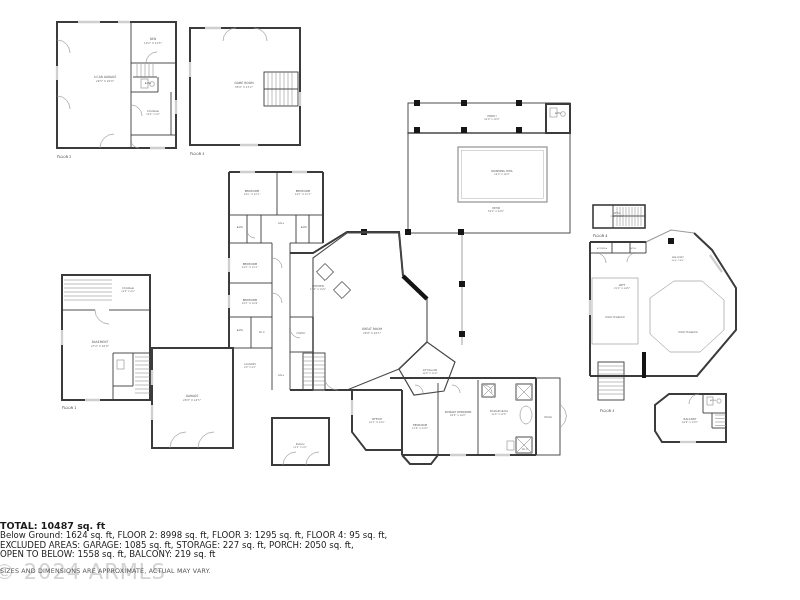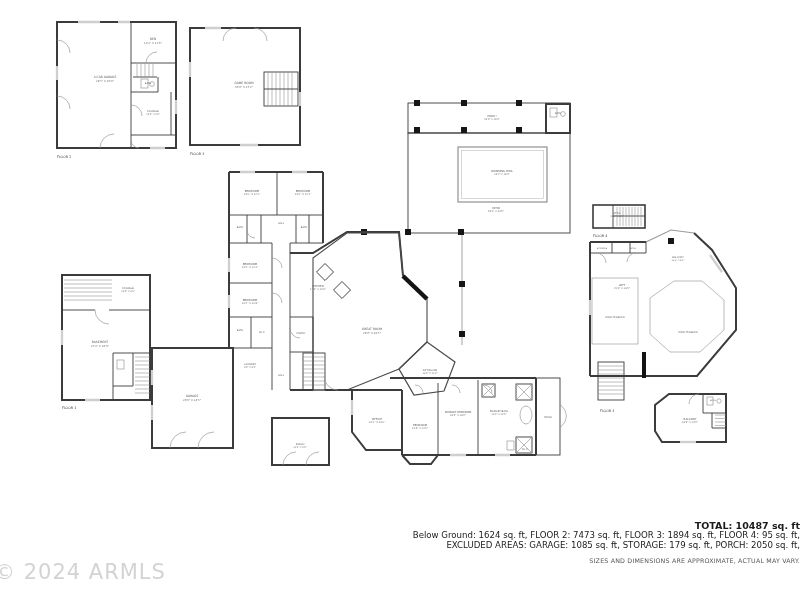--- a/index.html
+++ b/index.html
@@ -4,21 +4,21 @@
 <style>
   html,body{margin:0;padding:0;background:#fff;}
   #page{position:relative;width:800px;height:600px;background:#ffffff;overflow:hidden;
         font-family:"DejaVu Sans","Liberation Sans",sans-serif;}
   #plan-svg{position:absolute;left:0;top:0;}
   .room-label{fill:#5a5a5a;text-anchor:middle;}
   .room-dim{fill:#6e6e6e;}
   .floor-label{fill:#3a3a3a;font-size:3.3px;}
   #watermark{position:absolute;left:-6px;top:560px;font-size:21px;color:#d3d3d3;
              letter-spacing:1px;white-space:nowrap;}
-  #summary{position:absolute;left:0;top:521px;width:800px;text-align:right;color:#1a1a1a;}
+  #summary{position:absolute;left:0;top:521px;width:800px;text-align:left;color:#1a1a1a;}
   #summary .total{font-size:9.5px;font-weight:bold;line-height:10px;}
   #summary .line{font-size:8.6px;line-height:9.6px;}
   #summary .disclaimer{font-size:6.3px;color:#555;margin-top:7px;letter-spacing:.2px;}
   .w{stroke:#3b3b3b;fill:none;}
   .ext{stroke-width:2;}
   .int{stroke-width:.9;}
   .lt{stroke:#9a9a9a;fill:none;stroke-width:.7;}
   .tread{stroke:#8a8a8a;fill:none;stroke-width:.55;}
   .win{stroke:#cfcfcf;fill:none;stroke-width:2.3;}
   .blk{fill:#161616;stroke:none;}
@@ -210,18 +210,19 @@
         <text class="floor-label" x="62" y="409">FLOOR 1</text>
         <text class="floor-label" x="593" y="237">FLOOR 4</text>
         <text class="floor-label" x="600" y="412">FLOOR 3</text>
       </g>
 </svg>
 
 <div id="watermark">© 2024 ARMLS</div>
 
 <div id="summary">
   <div class="total">TOTAL: 10487 sq. ft</div>
-  <div class="line">Below Ground: 1624 sq. ft, FLOOR 2: 7473 sq. ft, FLOOR 3: 1894 sq. ft, FLOOR 4: 95 sq. ft,</div>
-  <div class="line">EXCLUDED AREAS: GARAGE: 1085 sq. ft, STORAGE: 179 sq. ft, PORCH: 2050 sq. ft,</div>
+  <div class="line">Below Ground: 1624 sq. ft, FLOOR 2: 8998 sq. ft, FLOOR 3: 1295 sq. ft, FLOOR 4: 95 sq. ft,</div>
+  <div class="line">EXCLUDED AREAS: GARAGE: 1085 sq. ft, STORAGE: 227 sq. ft, PORCH: 2050 sq. ft,</div>
+  <div class="line">OPEN TO BELOW: 1558 sq. ft, BALCONY: 219 sq. ft</div>
   <div class="disclaimer">SIZES AND DIMENSIONS ARE APPROXIMATE, ACTUAL MAY VARY.</div>
 </div>
 
 </div>
 
 </body></html>

